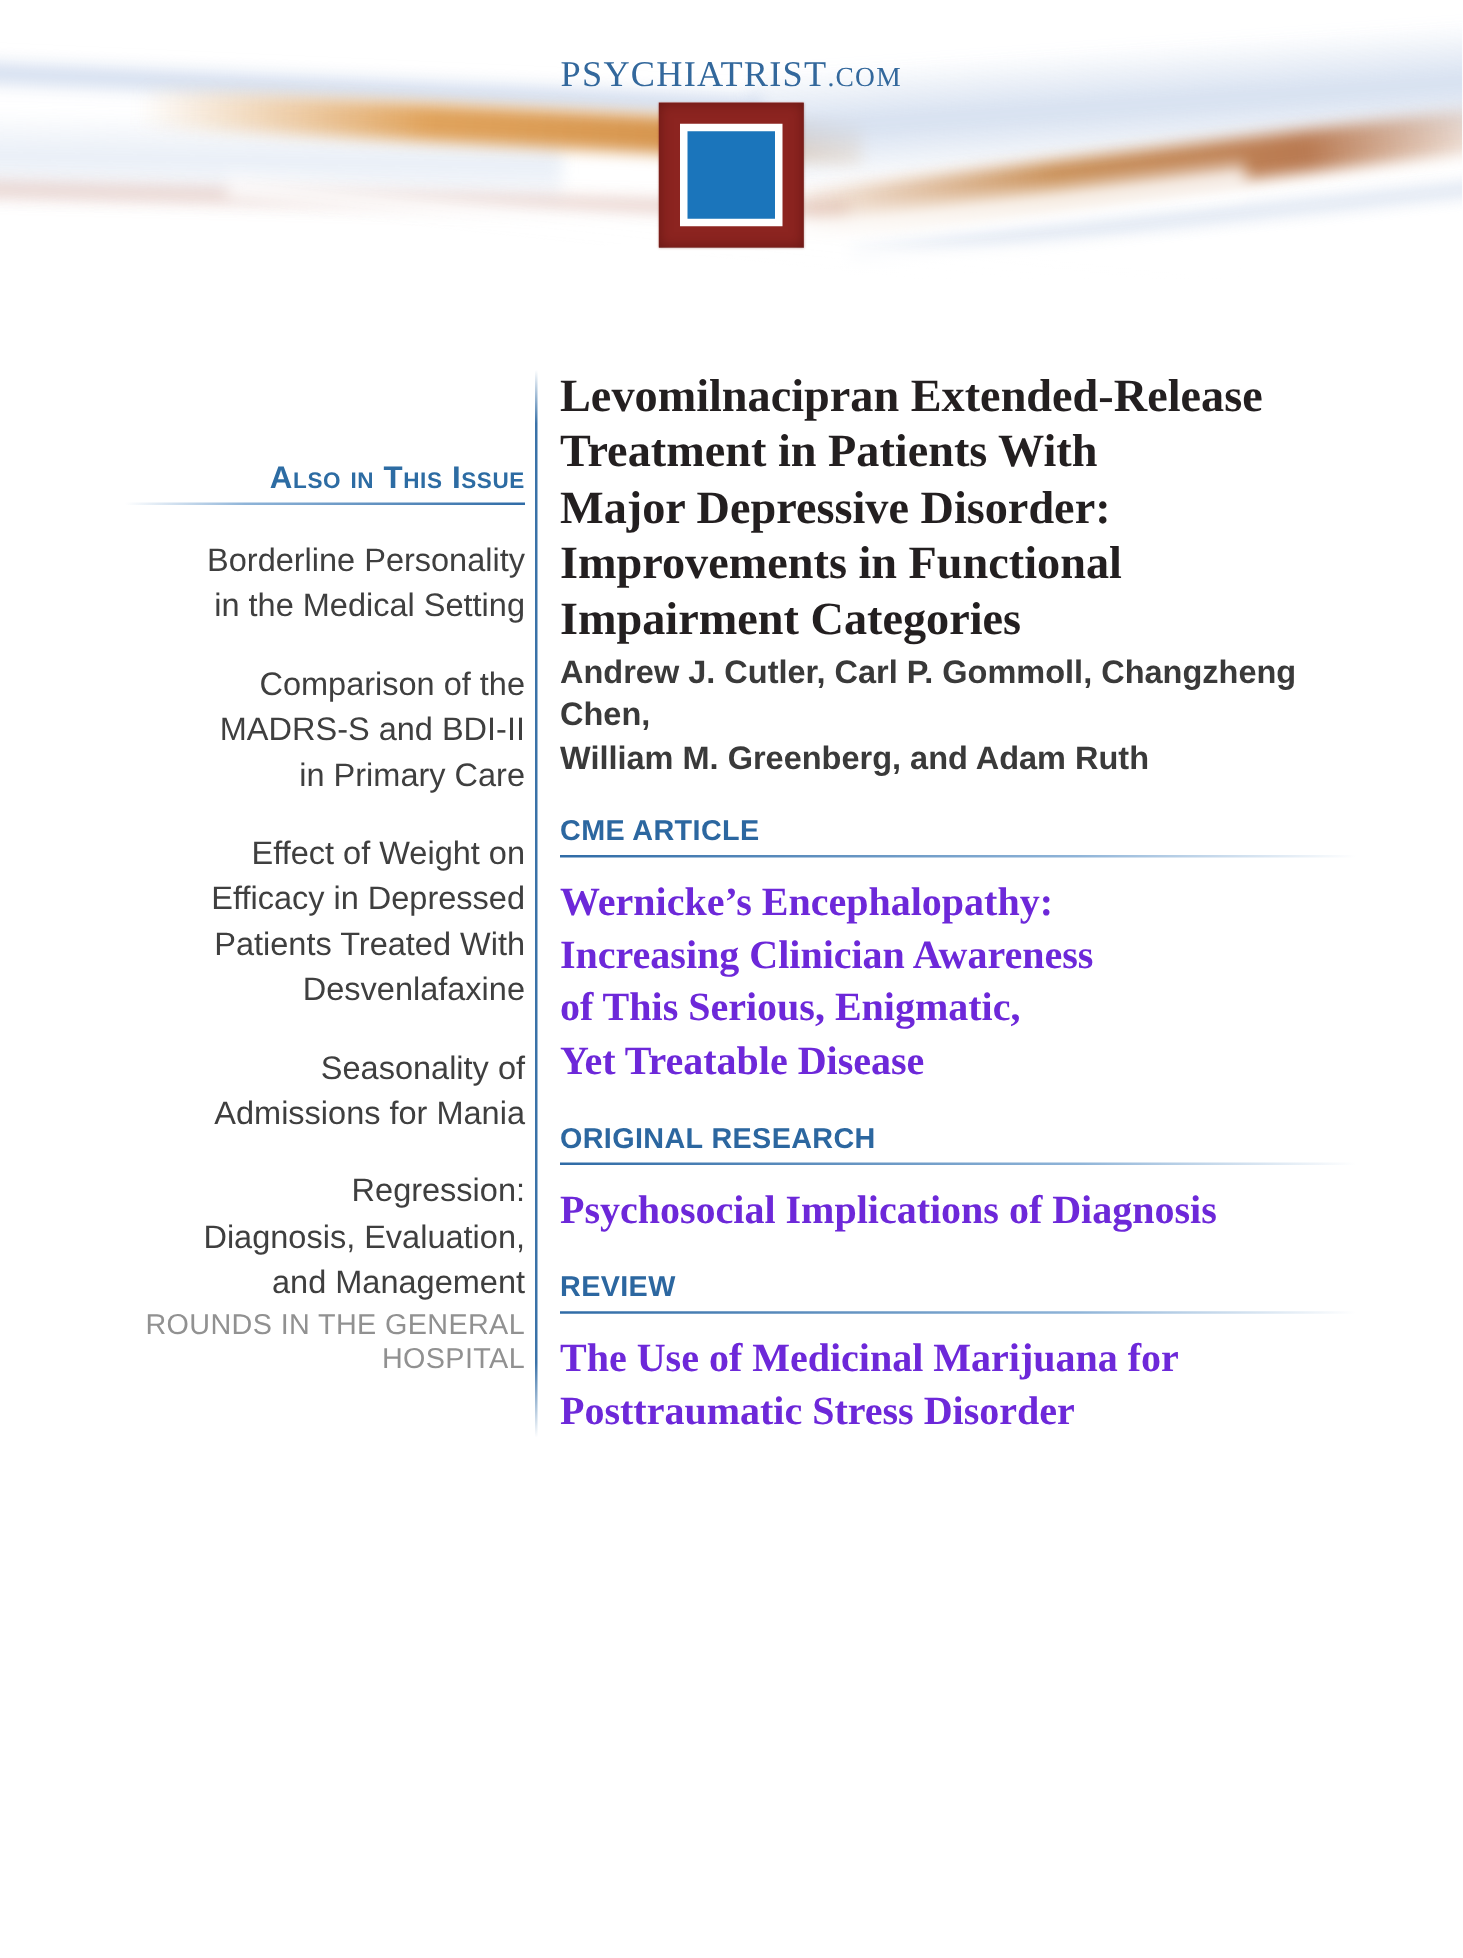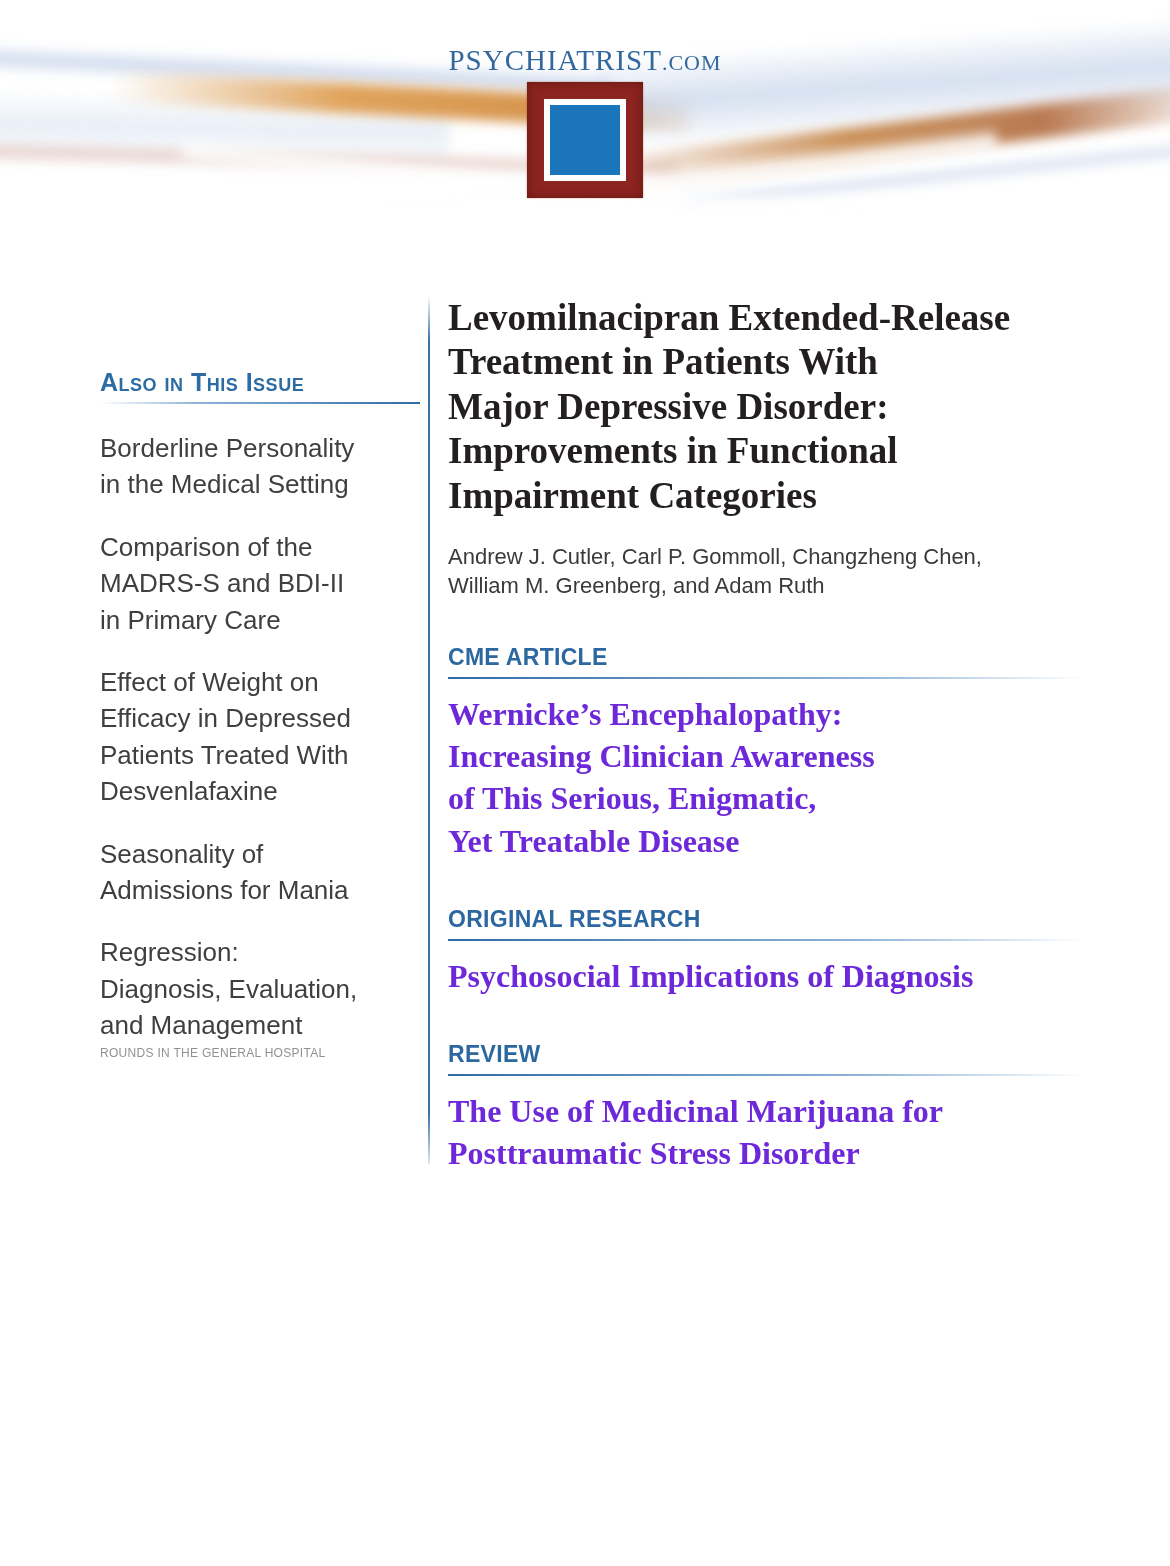--- a/index.html
+++ b/index.html
@@ -66,43 +66,43 @@
       rgba(63,118,176,0), #5d8cbc 12%, #2d608f 45%, #2d608f 70%, #7aa3cc 92%, rgba(122,163,204,0));
   }
   .issue-line {
     font-family:"Liberation Serif", serif; font-variant:small-caps; font-weight:bold;
     color:#232340; font-size:21px; letter-spacing:1.5px; margin-top:10px;
   }
 
   
   .content { display:flex; align-items:stretch; margin-top:64px; padding:0 85px 0 100px; }
 
-  .sidebar { width:320px; padding-top:72px; }
+  .sidebar { width:320px; text-align:right; padding-top:72px; }
   .sb-heading {
     color:#2d6ca3; font-weight:bold; font-size:25px;
     font-variant:small-caps; letter-spacing:0.5px;
   }
   .sb-rule { height:2px; margin-top:5px;
     background:linear-gradient(to left, #2f6ba6, #8fb4d8 70%, rgba(143,180,216,0)); }
   .sb-item { font-size:26px; color:#3f3f3f; line-height:1.4; margin-top:26px; white-space:pre-line; }
   .sb-item:first-of-type { margin-top:22px; }
-  .sb-sub { font-size:12px; color:#919191; margin-top:3px; letter-spacing:0.3px; }
+  .sb-sub { font-size:23px; color:#919191; margin-top:3px; letter-spacing:0.3px; }
 
   .divider { width:2px; margin-left:8px;
     background:linear-gradient(to bottom, rgba(58,114,168,0), #3a72a8 5%, #3a72a8 93%, rgba(58,114,168,0)); }
 
   .main { flex:1; padding-left:18px; }
   .feature-title {
     font-family:"Liberation Serif", serif; font-weight:bold; color:#231f20;
     font-size:37px; line-height:1.2; white-space:pre-line;
   }
   .feature-authors {
-    font-size:22px; color:#3a3a3a; line-height:1.32; margin-top:24px; white-space:pre-line;
+    font-size:26px; color:#3a3a3a; line-height:1.32; margin-top:2px; white-space:pre-line;font-weight:bold;
   }
-  .section { margin-top:44px; }
+  .section { margin-top:28px; }
   .section-label { color:#2c67a0; font-weight:bold; font-size:23px; letter-spacing:0.3px; }
   .section-rule { height:2px; margin-top:6px;
     background:linear-gradient(to right, #2f6ba6, #8fb4d8 65%, rgba(143,180,216,0)); }
   .section-title {
     font-family:"Liberation Serif", serif; font-weight:600; color:#6d28d9;
     font-size:32px; line-height:1.32; margin-top:14px; white-space:pre-line;
   }
 </style>
 </head>
 <body>

